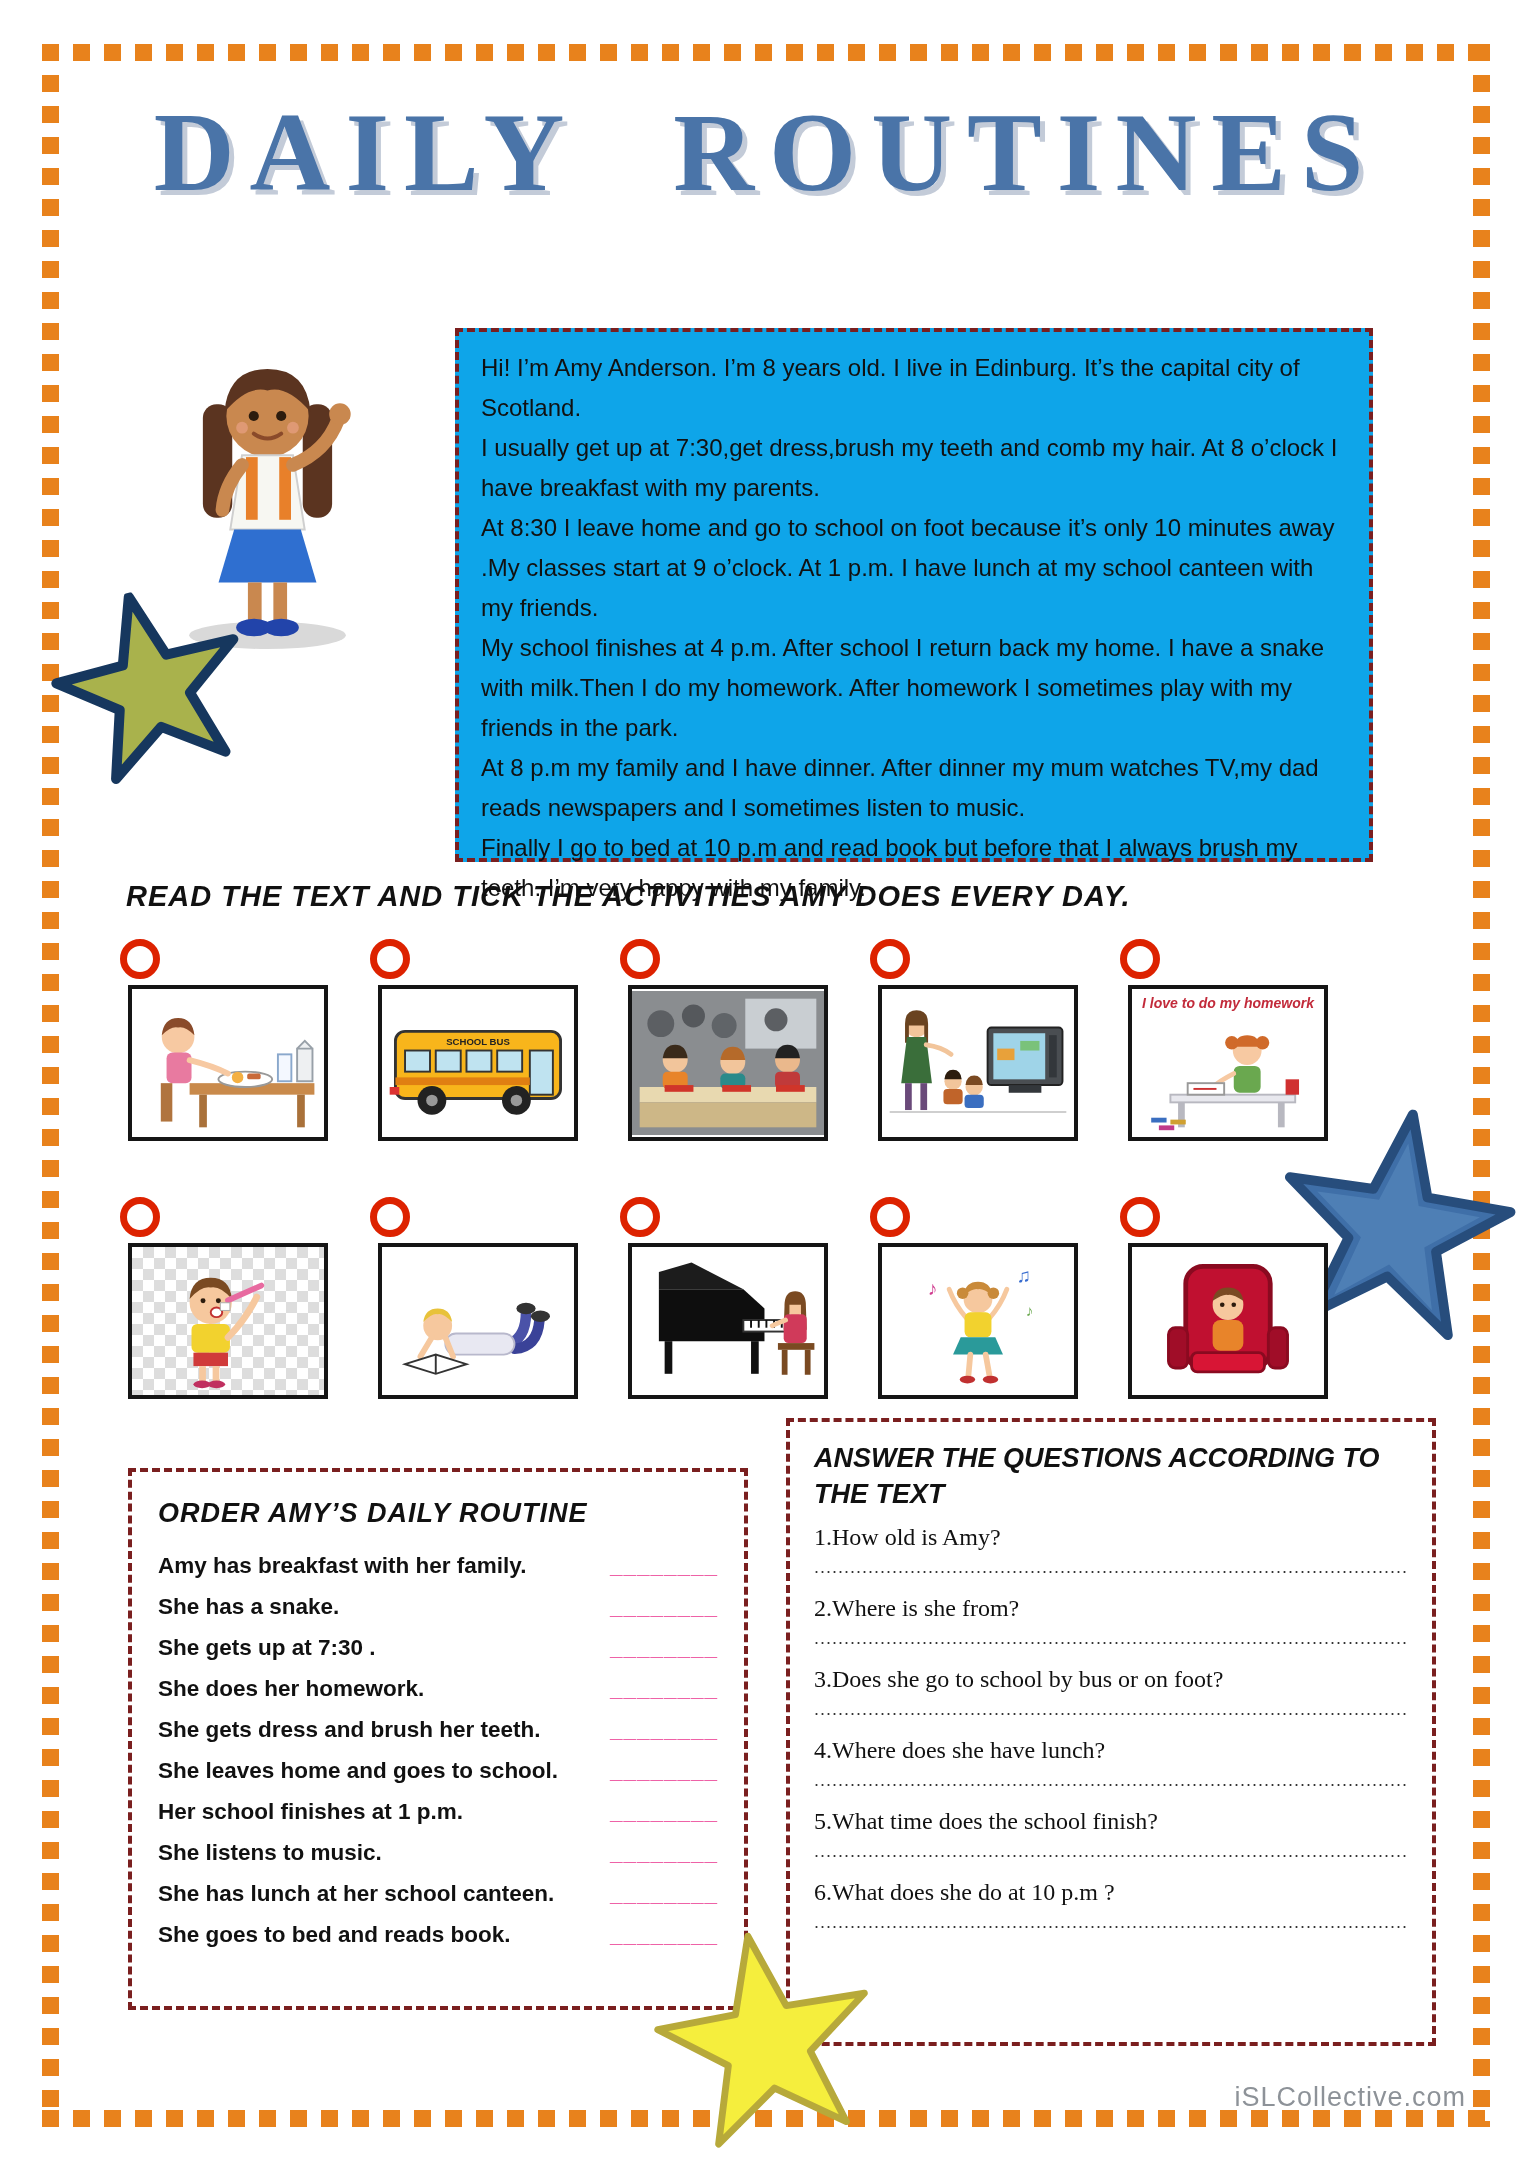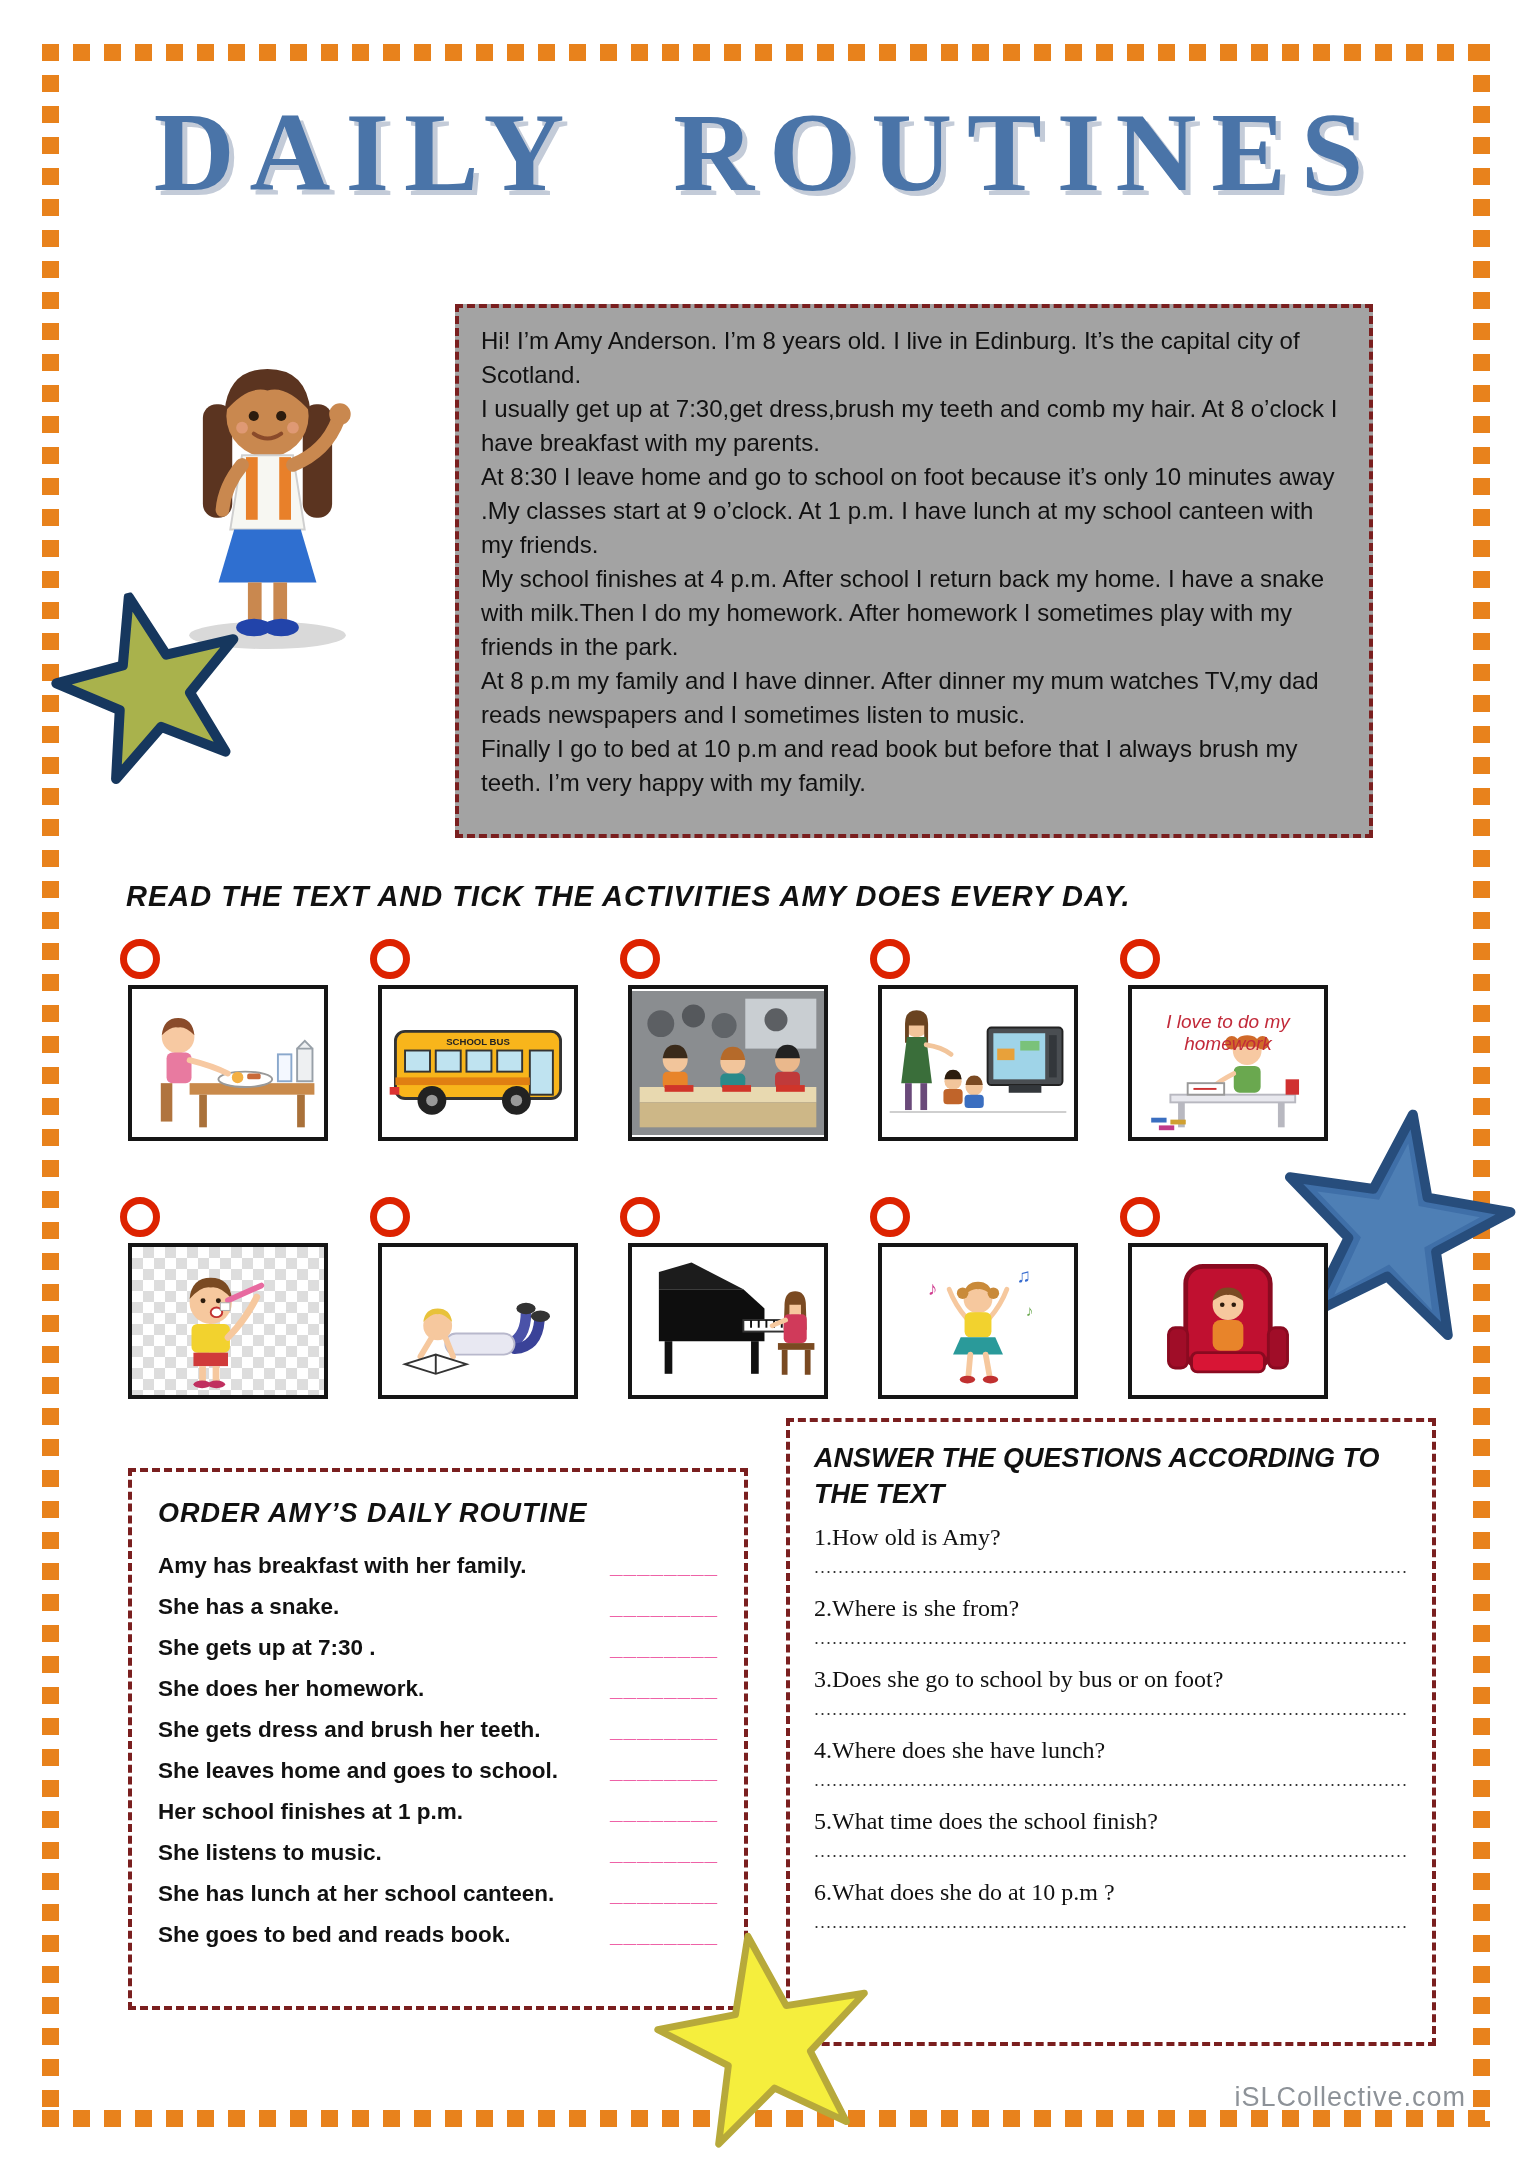--- a/index.html
+++ b/index.html
@@ -31,24 +31,24 @@
     white-space:nowrap;
   }
 
   .girl { position:absolute; left:150px; top:322px; width:235px; height:335px; }
   .star { position:absolute; }
   .star-green { left:52px; top:590px; width:200px; height:200px; transform:rotate(-14deg); }
   .star-blue  { left:1272px; top:1108px; width:245px; height:245px; transform:rotate(9deg); }
   .star-yellow{ left:652px; top:1930px; width:230px; height:230px; transform:rotate(-10deg); z-index:9; }
 
   .reading-box {
-    position:absolute; left:455px; top:304px; width:918px; height:534px;
-    border:4px dashed #7a1f1f; background:#a3a3a3;
+    position:absolute; left:455px; top:328px; width:918px; height:534px;
+    border:4px dashed #7a1f1f; background:#0ea5e9;
     padding:16px 22px;
-    font-size:24px; line-height:34px;
+    font-size:24px; line-height:40px;
   }
   .reading-box p { margin:0; }
 
   .tick-heading {
     position:absolute; left:126px; top:880px;
     font-size:29px; font-weight:bold; font-style:italic; letter-spacing:1px;
   }
 
   .grid { position:absolute; left:128px; top:935px; width:1210px; }
   .row { display:flex; gap:50px; }
@@ -65,22 +65,22 @@
     background:#fff; cursor:pointer;
   }
   .checker {
     background-image:
       linear-gradient(45deg,#ddd 25%,transparent 25%,transparent 75%,#ddd 75%),
       linear-gradient(45deg,#ddd 25%,transparent 25%,transparent 75%,#ddd 75%);
     background-size:22px 22px; background-position:0 0,11px 11px;
     background-color:#fff;
   }
   .hw-caption {
-    position:absolute; top:22px; left:0; right:0; text-align:center;
-    color:#c22a3a; font-size:19px; font-style:italic; font-weight:normal;
+    position:absolute; top:6px; left:0; right:0; text-align:center;
+    color:#c22a3a; font-size:14px; font-style:italic; font-weight:bold;
   }
 
   .order-box {
     position:absolute; left:128px; top:1468px; width:620px; height:542px;
     border:4px dashed #7a1f1f; padding:26px 26px 18px 26px; background:#fff;
   }
   .order-heading { font-size:27px; font-weight:bold; font-style:italic; margin-bottom:24px; letter-spacing:1px; }
   .order-item { display:flex; justify-content:space-between; align-items:baseline; font-size:22.5px; height:41px;font-weight:bold; }
   .order-item .blank { color:#ec4899; letter-spacing:1px; }
 

